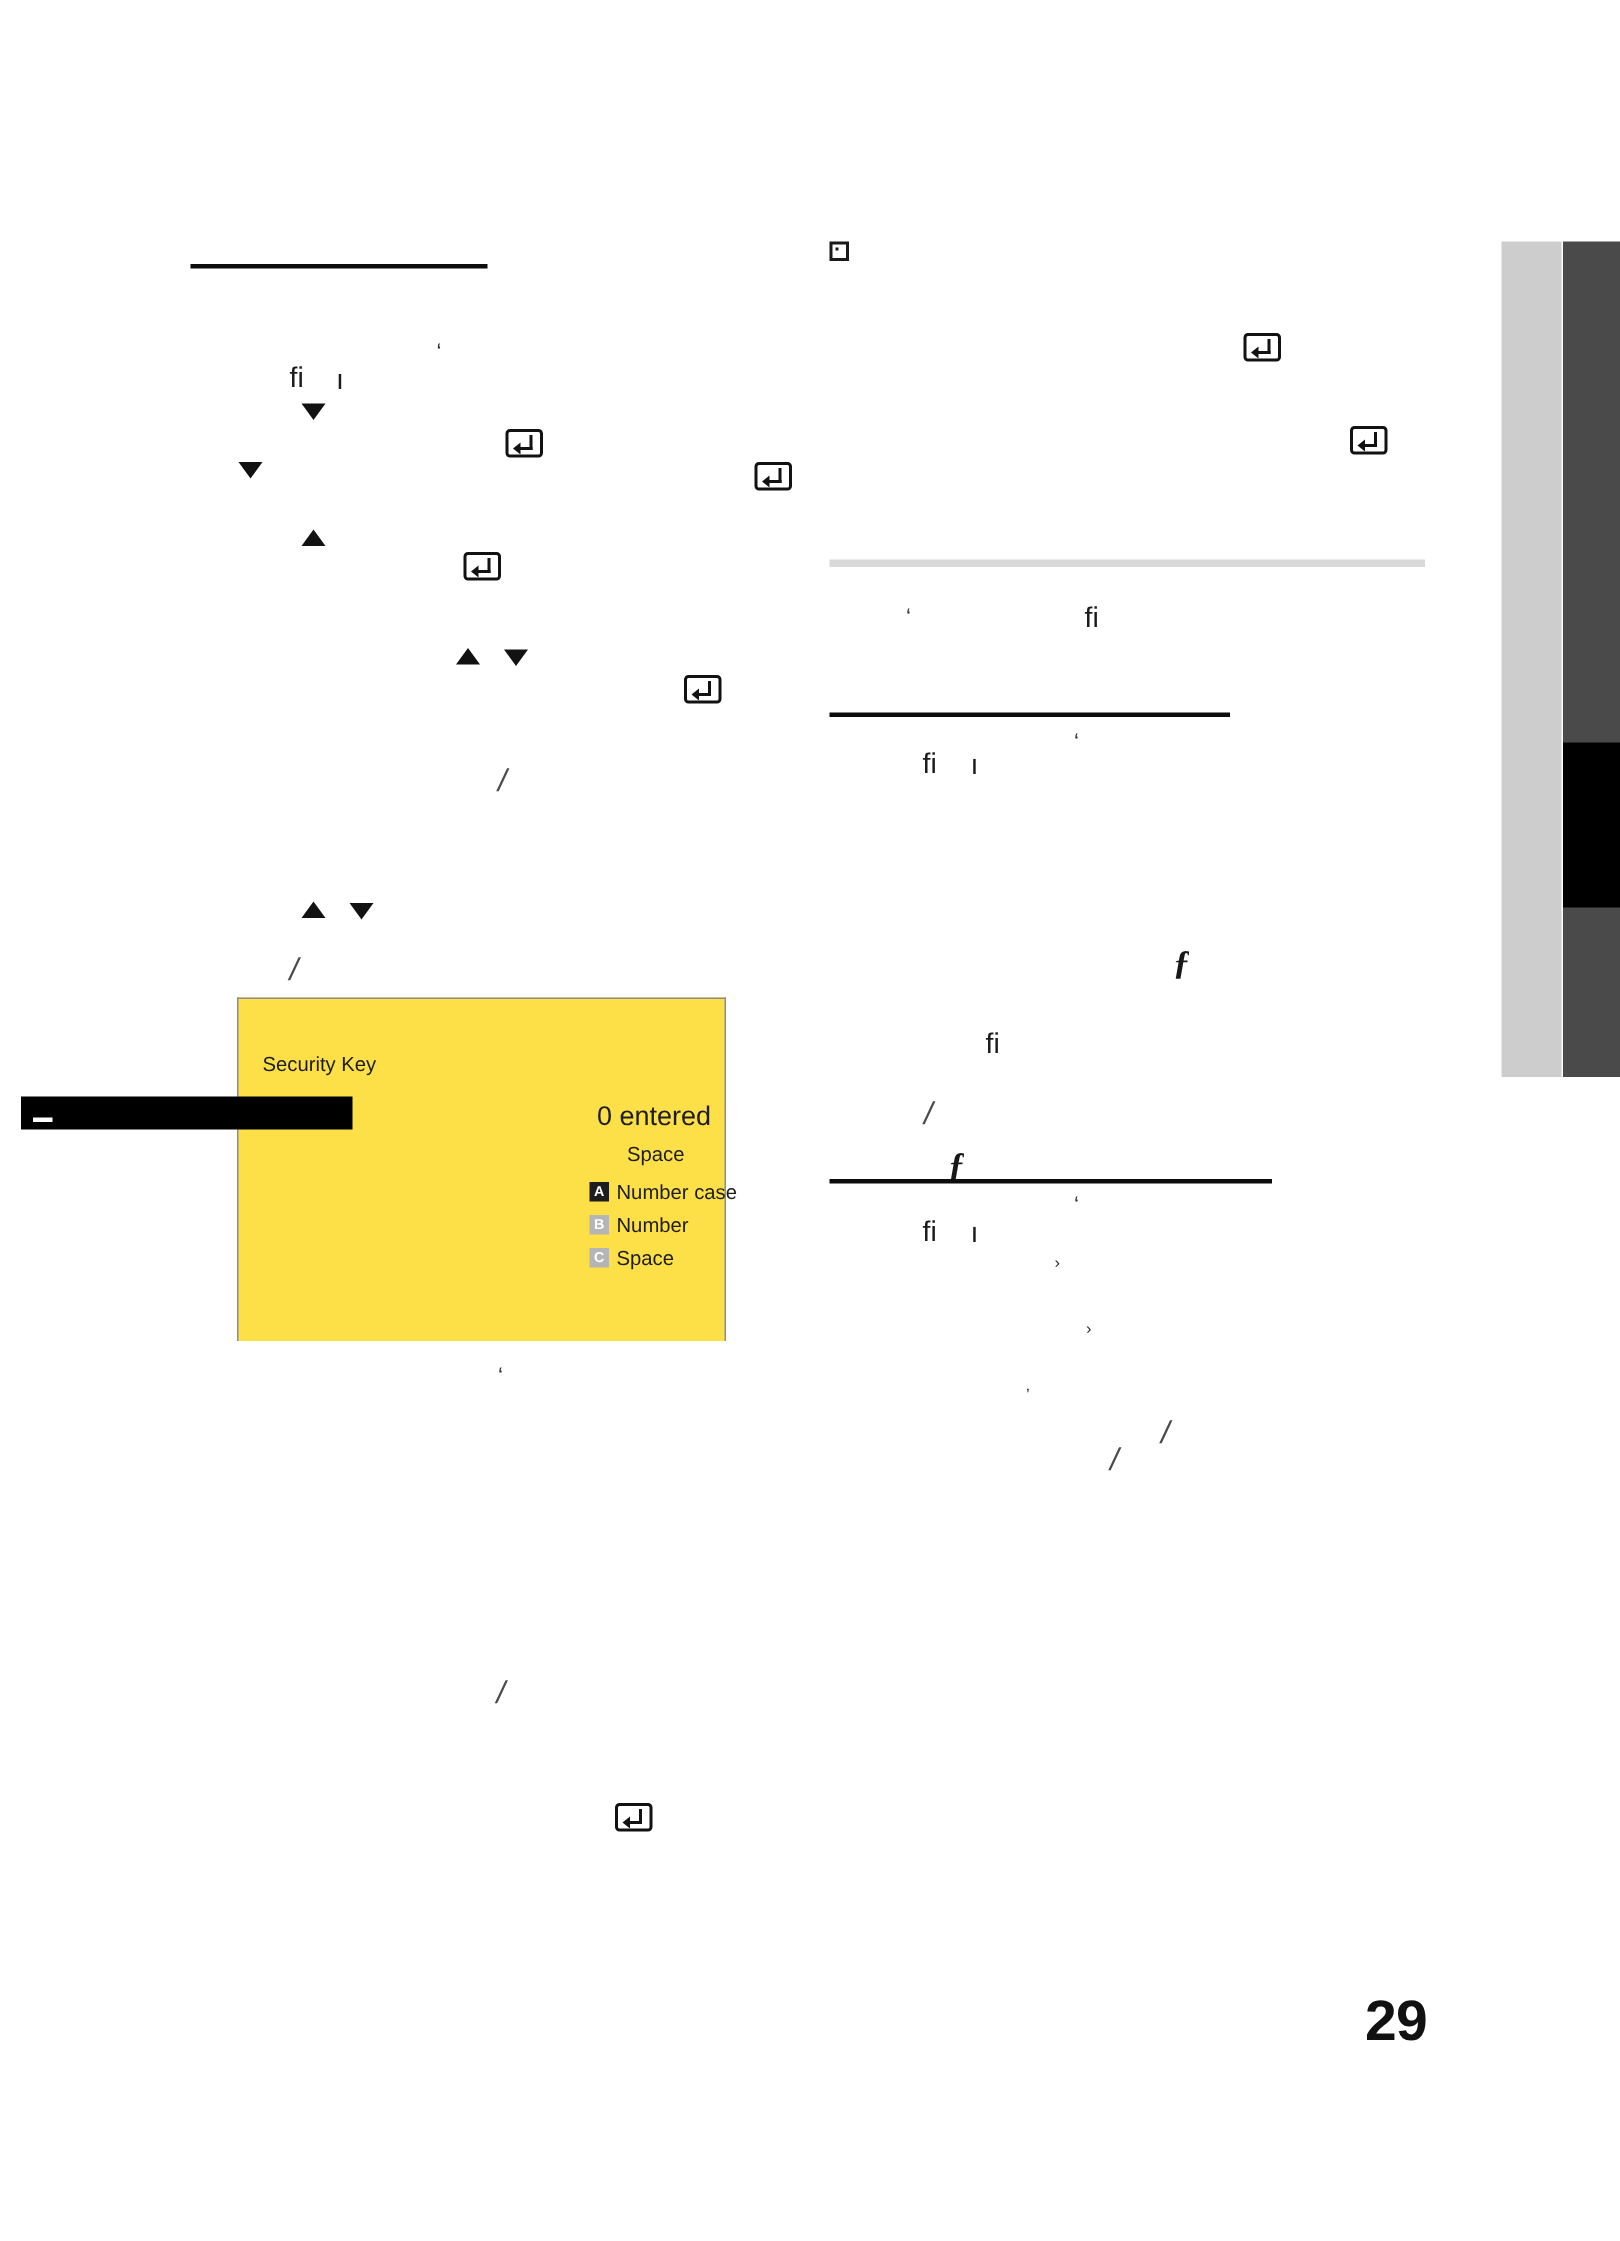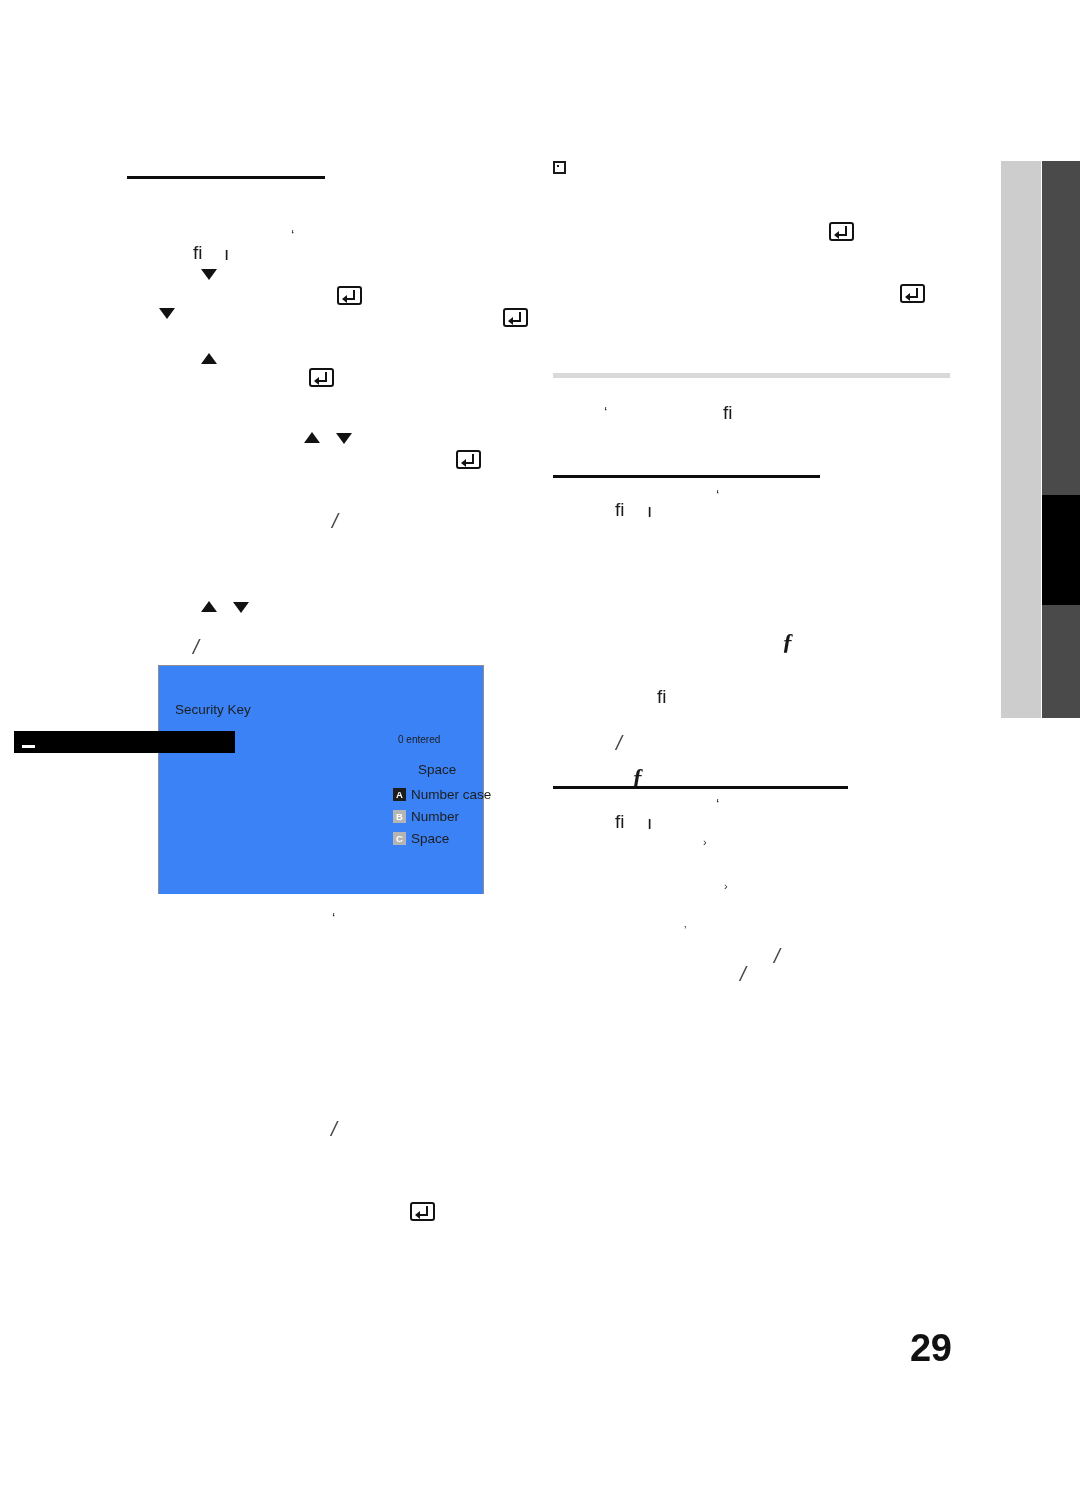--- a/index.html
+++ b/index.html
@@ -40,33 +40,33 @@
   .rule{position:absolute;background:#0d0d0d;}
   .rule-gray{position:absolute;background:#d9d9d9;}
 
   
   .sqbullet{position:absolute;width:9px;height:9px;border:2px solid #1a1a1a;background:#fff;}
   .sqbullet:after{content:"";position:absolute;left:1.5px;top:1.5px;width:2px;height:2px;background:#1a1a1a;}
 
   
   .osd{
     position:absolute;left:158px;top:665px;width:326px;height:229px;
-    background:#3b82f6;border:1.5px solid #8e8e8e;border-bottom:none;
+    background:#fde047;border:1.5px solid #8e8e8e;border-bottom:none;
     box-sizing:border-box;
   }
   .osd-title{
     position:absolute;left:16px;top:36px;font-size:13.5px;color:#1d1d1d;white-space:nowrap;
   }
   .osd-field{
     position:absolute;left:14px;top:731px;width:221px;height:22px;background:#000000;
   }
   .osd-caret{
     position:absolute;left:8px;top:14px;width:13px;height:3px;background:#ffffff;
   }
-  .osd-entered{position:absolute;left:398px;top:734px;font-size:10px;color:#1d1d1d;white-space:nowrap;}
+  .osd-entered{position:absolute;left:398px;top:734px;font-size:18px;color:#1d1d1d;white-space:nowrap;}
   .osd-number{position:absolute;left:418px;top:762px;font-size:13.5px;color:#1d1d1d;white-space:nowrap;}
 
   .osd-key-row{position:absolute;display:flex;align-items:center;white-space:nowrap;}
   .kbadge{
     display:inline-block;width:13px;height:13px;line-height:13px;text-align:center;
     font-size:9.5px;font-weight:700;color:#ffffff;margin-right:5px;
     font-family:"Liberation Sans",sans-serif;
   }
   .kbadge.dark{background:#1d1d1d;}
   .kbadge.grey{background:#b5b5b5;}

